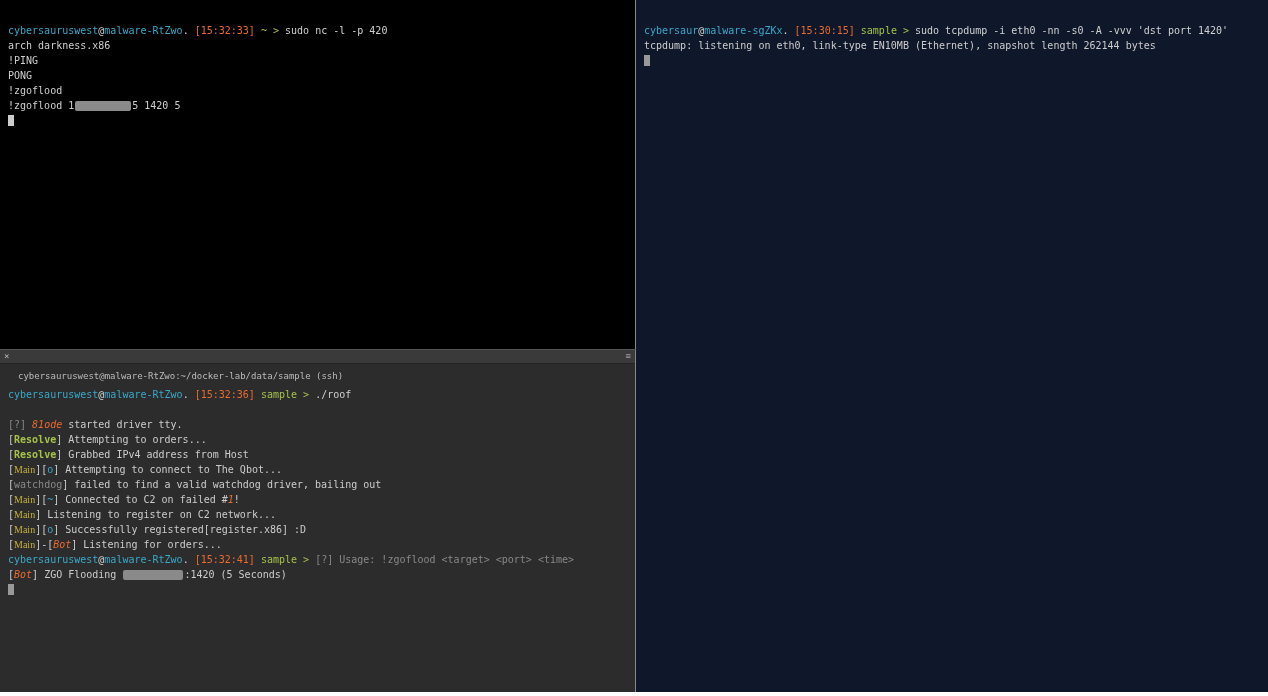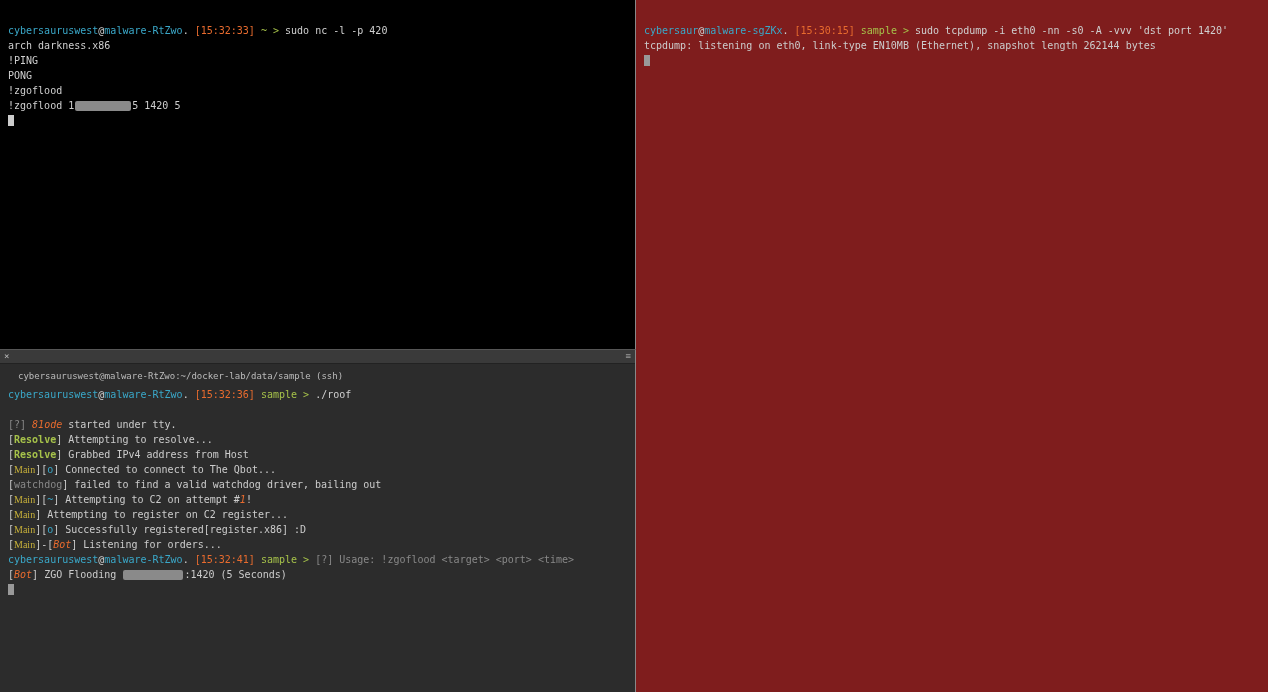--- a/index.html
+++ b/index.html
@@ -1,20 +1,20 @@
 <!DOCTYPE html>
 <html><head>
 <meta charset="utf-8">
 <style>
   * { margin: 0; padding: 0; box-sizing: border-box; }
   html, body { width: 1268px; height: 696px; background: #2a2a2a; font-family: Menlo, Consolas, monospace; font-size: 10px; line-height: 1.5; color: #ccc; overflow: hidden; }
   .layout { display: grid; grid-template-columns: 636px 632px; grid-template-rows: 350px 346px; height: 696px; background: #fff; }
   .pane { position: relative; overflow: hidden; }
   .pane-top-left { background: #000; border-right: 1px solid #888; border-bottom: 1px solid #555; }
-  .pane-top-right { background: #7f1d1d; grid-row: 1 / span 2; grid-column: 2; }
+  .pane-top-right { background: #0f172a; grid-row: 1 / span 2; grid-column: 2; }
   .pane-bottom-left { background: #2c2c2c; border-right: 1px solid #888; grid-row: 2; grid-column: 1; display: flex; flex-direction: column; }
   .tabbar { height: 14px; background: #3a3a3a; display: flex; align-items: center; padding: 0 4px; color: #bbb; font-size: 9px; border-bottom: 1px solid #222; }
   .tabbar .close { width: 10px; }
   .tabbar .title { flex: 1; padding-left: 4px; margin-top: 40px; }
   .tabbar .menu { width: 12px; text-align: right; color: #999; }
   .term { padding: 8px 8px 0 8px; white-space: pre; }
   .term.black { color: #cfcfcf; }
   .user { color: #3aa8c9; }
   .host-dash { color: #d0d0d0; }
   .ts { color: #e86b2e; }
@@ -60,27 +60,27 @@
 
   <div class="pane pane-bottom-left">
     <div class="tabbar">
       <span class="close">×</span>
       <span class="title">cybersauruswest@malware-RtZwo:~/docker-lab/data/sample (ssh)</span>
       <span class="menu">≡</span>
     </div>
     <div class="term">
 <span class="user">cybersauruswest</span><span class="host-dash">@</span><span class="user">malware-RtZwo</span><span class="host-dash">. </span><span class="ts">[15:32:36]</span> <span class="path">sample</span> <span class="sep">&gt;</span> <span class="cmd">./roof</span>
 
-<span class="dim">[?] </span><span class="or">81ode</span><span> started under tty.</span>
-<span>[</span><span class="g">Resolve</span><span>] Attempting to resolve...</span>
+<span class="dim">[?] </span><span class="or">81ode</span><span> started driver tty.</span>
+<span>[</span><span class="g">Resolve</span><span>] Attempting to orders...</span>
 <span>[</span><span class="g">Resolve</span><span>] Grabbed IPv4 address from Host</span>
-<span>[</span><span class="yl">Main</span><span>][</span><span class="cy">o</span><span>] Connected to connect to The Qbot...</span>
+<span>[</span><span class="yl">Main</span><span>][</span><span class="cy">o</span><span>] Attempting to connect to The Qbot...</span>
 <span>[</span><span class="dim">watchdog</span><span>] failed to find a valid watchdog driver, bailing out</span>
-<span>[</span><span class="yl">Main</span><span>][</span><span class="cy">~</span><span>] Attempting to C2 on attempt #</span><span class="or">1</span><span>!</span>
-<span>[</span><span class="yl">Main</span><span>] Attempting to register on C2 register...</span>
+<span>[</span><span class="yl">Main</span><span>][</span><span class="cy">~</span><span>] Connected to C2 on failed #</span><span class="or">1</span><span>!</span>
+<span>[</span><span class="yl">Main</span><span>] Listening to register on C2 network...</span>
 <span>[</span><span class="yl">Main</span><span>][</span><span class="cy">o</span><span>] Successfully registered[register.x86] :D</span>
 <span>[</span><span class="yl">Main</span><span>]-[</span><span class="or">Bot</span><span>] Listening for orders...</span>
 <span class="user">cybersauruswest</span><span class="host-dash">@</span><span class="user">malware-RtZwo</span><span class="host-dash">. </span><span class="ts">[15:32:41]</span> <span class="path">sample</span> <span class="sep">&gt;</span> <span class="dim">[?] Usage: !zgoflood &lt;target&gt; &lt;port&gt; &lt;time&gt;</span>
 <span>[</span><span class="or">Bot</span><span>] ZGO Flooding </span><span class="redact" style="width:60px"></span><span>:1420 (5 Seconds)</span>
 <span class="cursor dark"></span>
     </div>
   </div>
 
   <div class="white-strip-bottom"></div>
 </div>

